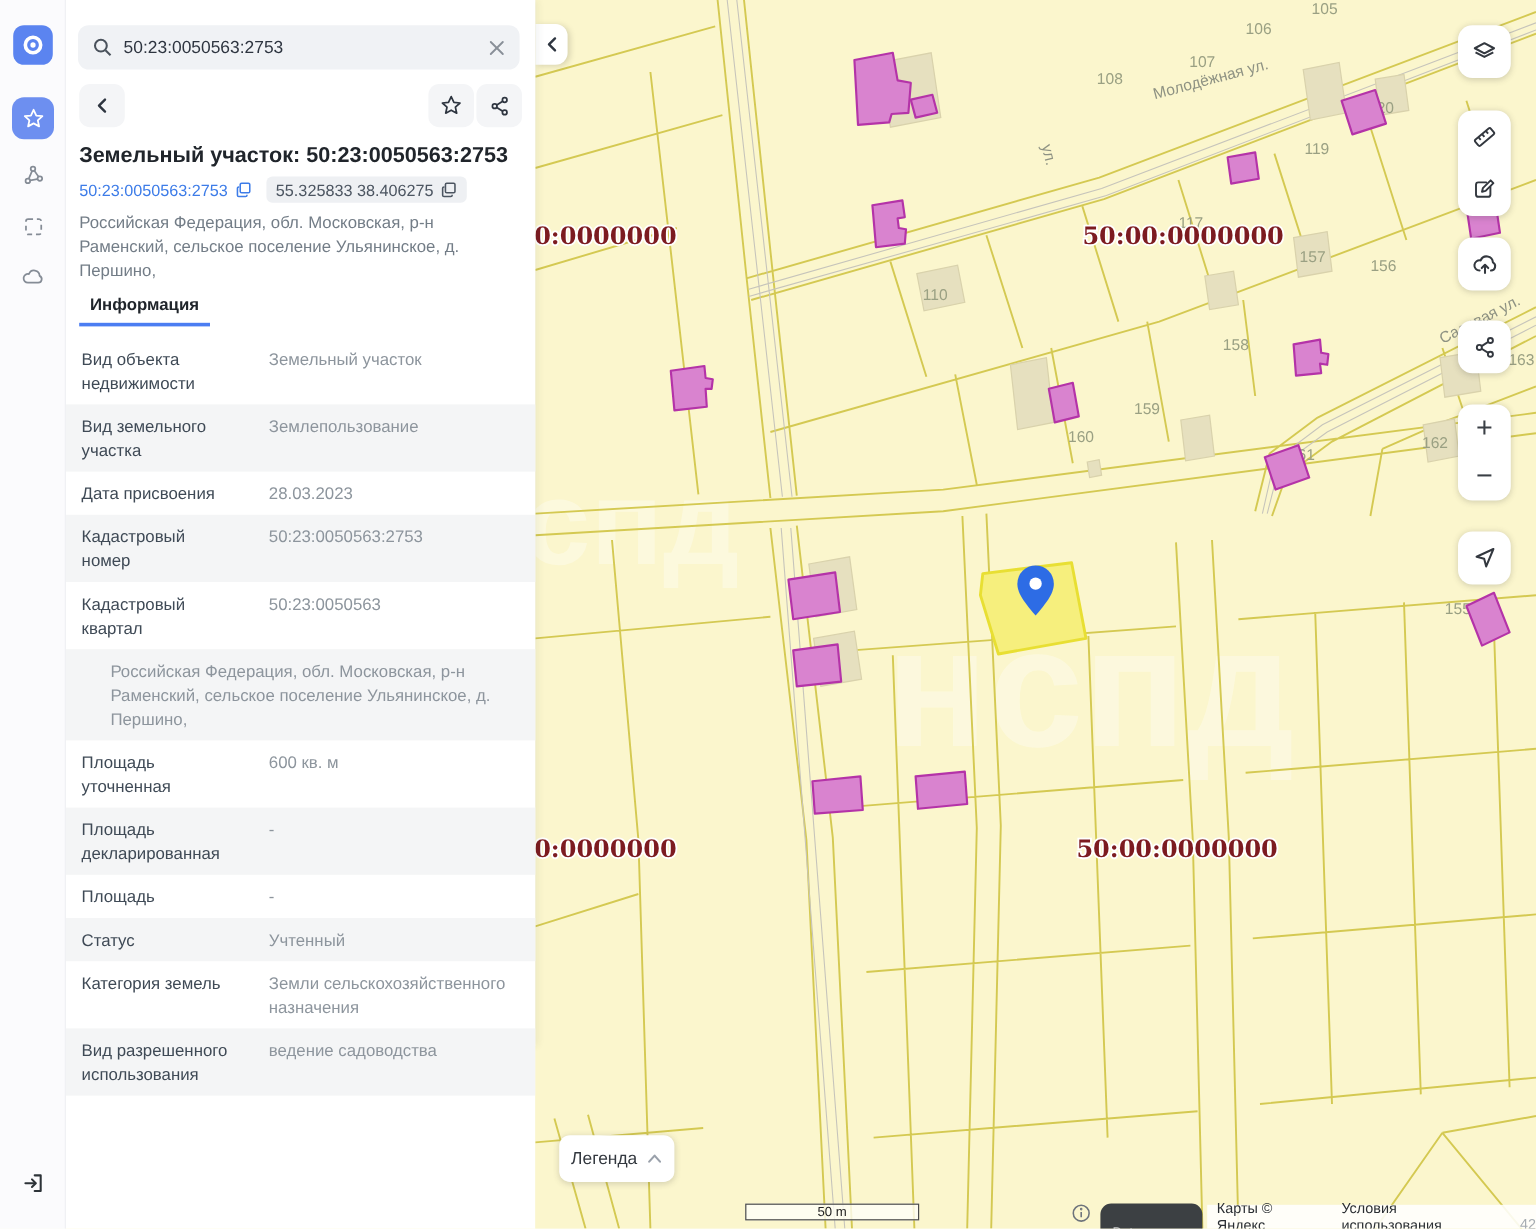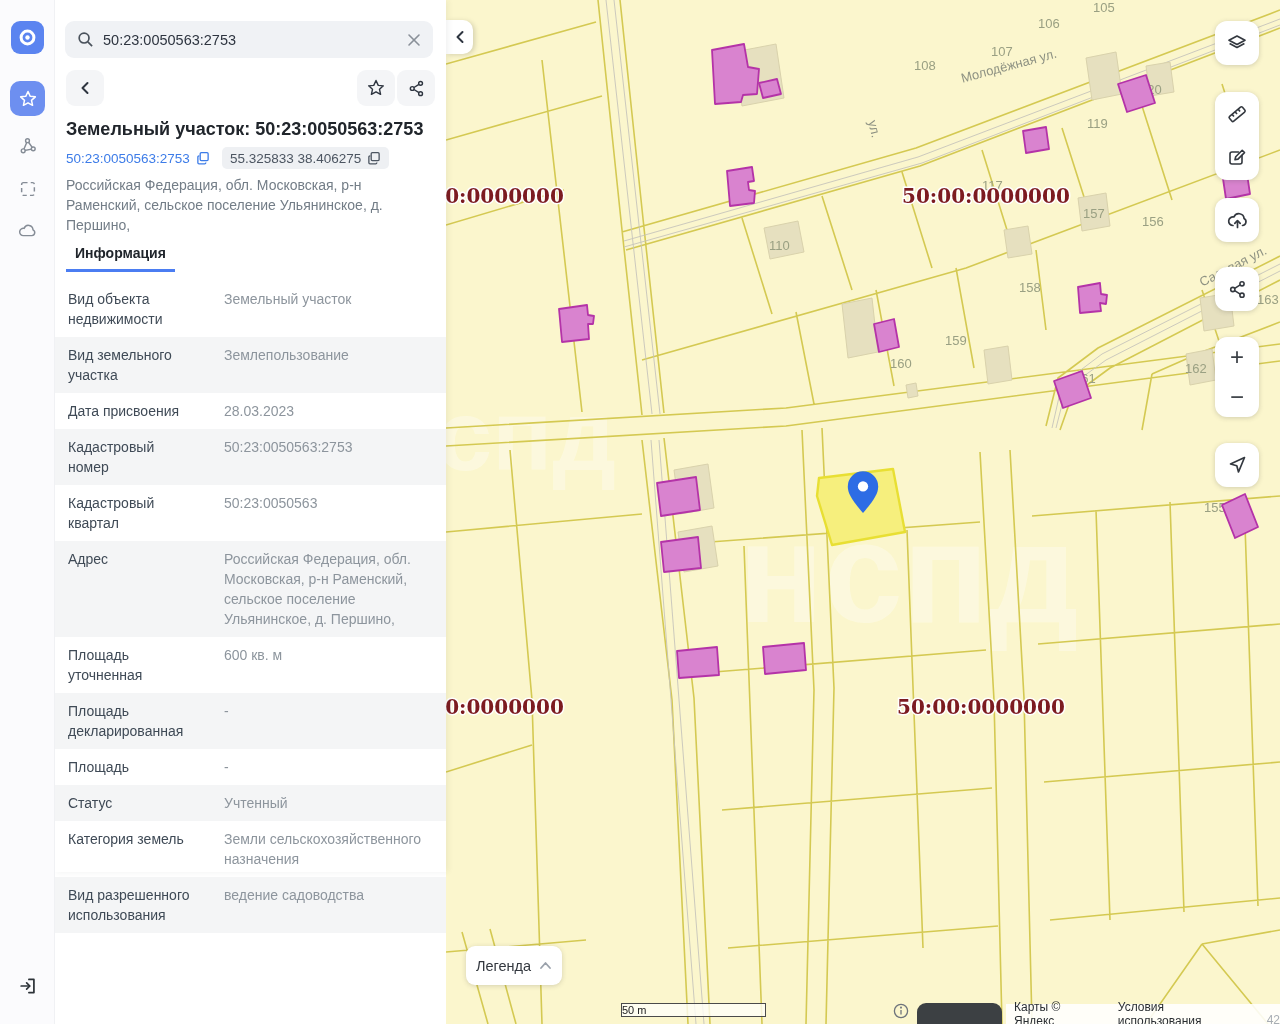--- a/index.html
+++ b/index.html
@@ -46,21 +46,21 @@
   .wmark { font-family:"Liberation Sans",sans-serif; font-weight:bold; fill:#ffffff; opacity:.33; }
 
   .collapse-btn { position:absolute; left:0; top:20px; width:27px; height:34px; background:#fff; border:none; border-radius:0 10px 10px 0; box-shadow:2px 1px 5px rgba(0,0,0,.15); display:flex; align-items:center; justify-content:center; cursor:pointer; }
 
   .ctrl { position:absolute; left:769px; width:44px; background:#fff; border-radius:12px; box-shadow:0 1px 5px rgba(60,60,60,.22); display:flex; flex-direction:column; align-items:center; }
   .ctrl-btn { width:44px; height:44px; border:none; background:transparent; display:flex; align-items:center; justify-content:center; cursor:pointer; color:#33383f; }
   .ctrl-btn.zoomtxt { font-size:24px; color:#3a3f45; height:40px; }
 
   .legend-btn { position:absolute; left:20px; top:946px; width:96px; height:39px; background:#fff; border:none; border-radius:9px; box-shadow:0 1px 5px rgba(60,60,60,.2); display:flex; align-items:center; justify-content:center; gap:8px; font-size:14.5px; color:#33383f; cursor:pointer; font-family:"Liberation Sans",sans-serif; }
 
-  .scalebar { position:absolute; left:175px; top:1003px; width:145px; height:14px; background:rgba(255,255,250,.78); border:1.5px solid #4a4a4a; font-size:11px; color:#222; display:flex; align-items:center; }
+  .scalebar { position:absolute; left:175px; top:1003px; width:145px; height:14px; background:rgba(255,255,250,.78); border:1.5px solid #4a4a4a; font-size:11px; color:#222; display:flex; align-items:center; justify-content:center; }
 
   .attr-info { position:absolute; left:447px; top:1003px; width:16px; height:16px; color:#6d737b; }
   .beta-pill { position:absolute; left:471px; top:1003px; height:31px; padding:0 10px; background:#3c4043; color:#fff; border-radius:9px; font-size:11.5px; display:flex; align-items:flex-end; }
   .attr-strip { position:absolute; left:560px; top:1004px; width:274px; height:20px; background:rgba(255,255,255,.88); display:flex; align-items:center; gap:14px; padding-left:8px; font-size:12px; color:#2b2f33; }
   .attr-strip .zoomlvl { color:#a7adb3; margin-left:2px;margin-top:12px; }
   .attr-strip a { color:#2b2f33; text-decoration:none; }
 </style>
 </head>
 <body>
 
@@ -384,21 +384,20 @@
         </div>
       <div class="trow alt">
           <div class="tl">Кадастровый номер</div>
           <div class="tv">50:23:0050563:2753</div>
         </div>
       <div class="trow">
           <div class="tl">Кадастровый квартал</div>
           <div class="tv">50:23:0050563</div>
         </div>
       <div class="trow alt">
-          <div class="tl">Адрес</div>
           <div class="tv">Российская Федерация, обл. Московская, р-н Раменский, сельское поселение Ульянинское, д. Першино,</div>
         </div>
       <div class="trow">
           <div class="tl">Площадь уточненная</div>
           <div class="tv">600 кв. м</div>
         </div>
       <div class="trow alt">
           <div class="tl">Площадь декларированная</div>
           <div class="tv">-</div>
         </div>

